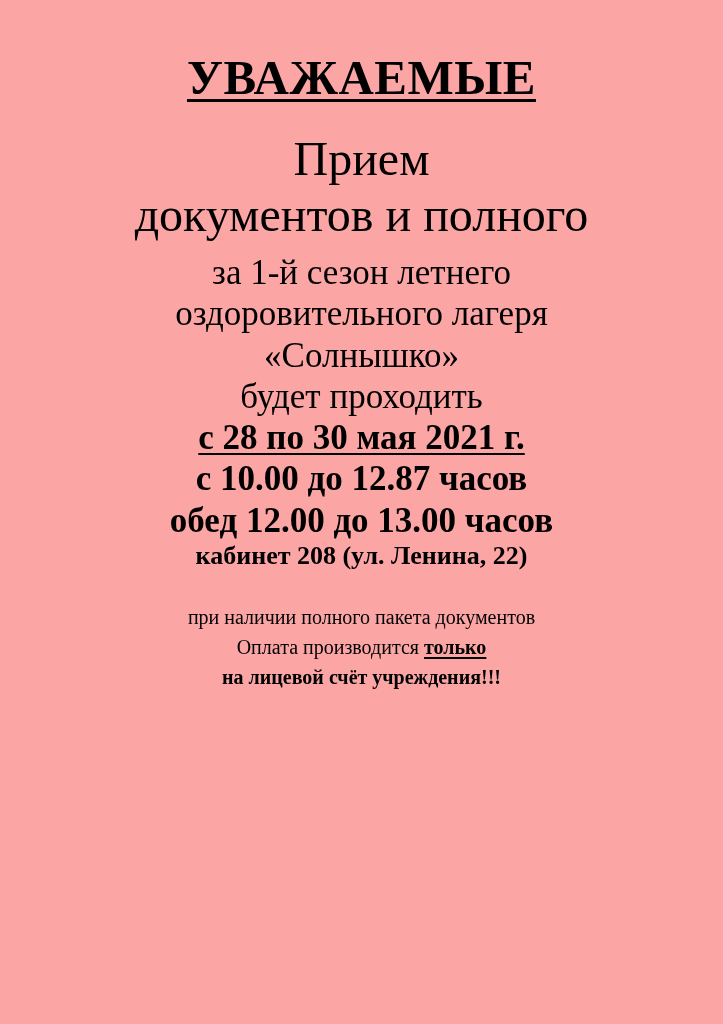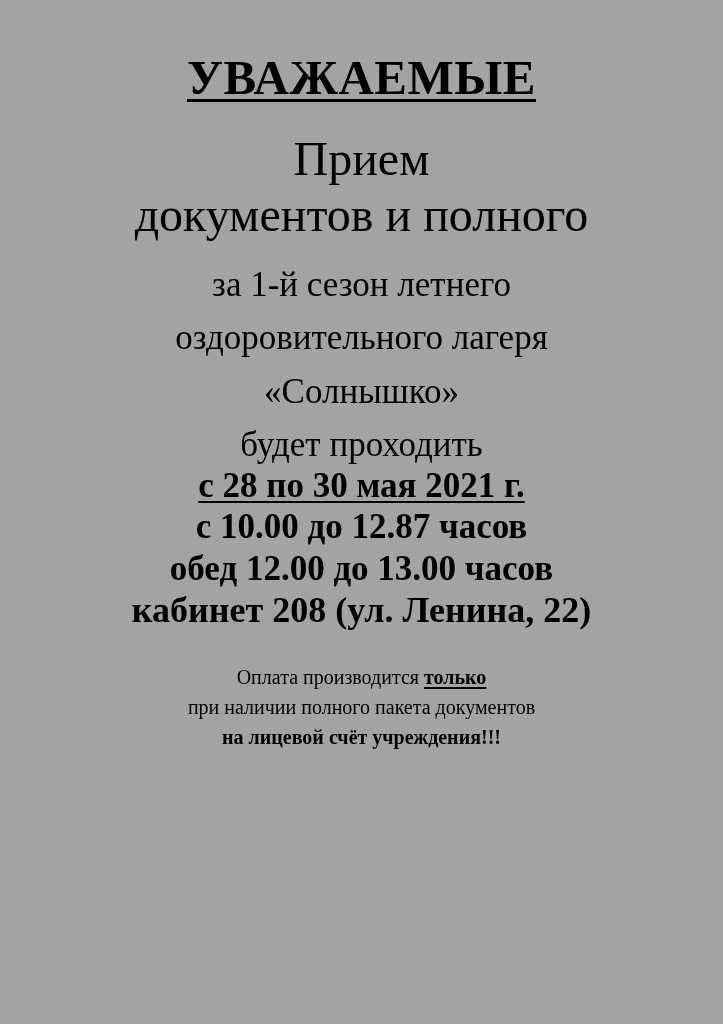--- a/index.html
+++ b/index.html
@@ -15,21 +15,21 @@
     overflow: hidden;
   }
   .page {
     width: 723px;
     height: 1024px;
     box-sizing: border-box;
     padding: 48px 40px 3px 40px;
     display: flex;
     flex-direction: column;
     align-items: center;
-    background: #a3a3a3;
+    background: #fca5a5;
   }
   .title-block {
     text-align: center;
     margin-bottom: 22px;
   }
   .title-line {
     font-size: 49px;
     font-weight: bold;
     line-height: 1.24;
     letter-spacing: 0.5px;
@@ -44,35 +44,34 @@
   .line {
     line-height: 1.18;
   }
   .l-big {
     font-size: 48px;
     font-weight: normal;
   }
   .l-med {
     font-size: 35px;
     font-weight: normal;
-    margin-top: 12px;
   }
   .l-bold {
     font-size: 35px;
     font-weight: bold;
   }
   .l-bold-u {
     font-size: 35px;
     font-weight: bold;
     text-decoration: underline;
     text-underline-offset: 4px;
     text-decoration-thickness: 2px;
   }
   .l-small-bold {
-    font-size: 36px;
+    font-size: 26px;
     font-weight: bold;
   }
   .gap-2 { height: 8px; }
   .gap-3 { height: 30px; }
   .note-block {
     text-align: center;
     width: 100%;
   }
   .n-reg {
     font-size: 20px;
@@ -110,18 +109,18 @@
     <div class="line l-med">будет проходить</div>
     <div class="line l-bold-u">с 28 по 30 мая 2021 г.</div>
     <div class="line l-bold">с 10.00 до 12.87 часов</div>
     <div class="line l-bold">обед 12.00 до 13.00 часов</div>
     <div class="line l-small-bold">кабинет 208 (ул. Ленина, 22)</div>
   </div>
 
   <div class="gap-3"></div>
 
   <div class="note-block">
+    <div class="n-reg">при наличии полного пакета документов</div>
     <div class="n-reg"><span>Оплата производится </span><span class="inline-bold-u">только</span></div>
-    <div class="n-reg">при наличии полного пакета документов</div>
     <div class="n-bold">на лицевой счёт учреждения!!!</div>
   </div>
 
 </div>
 
 </body></html>

